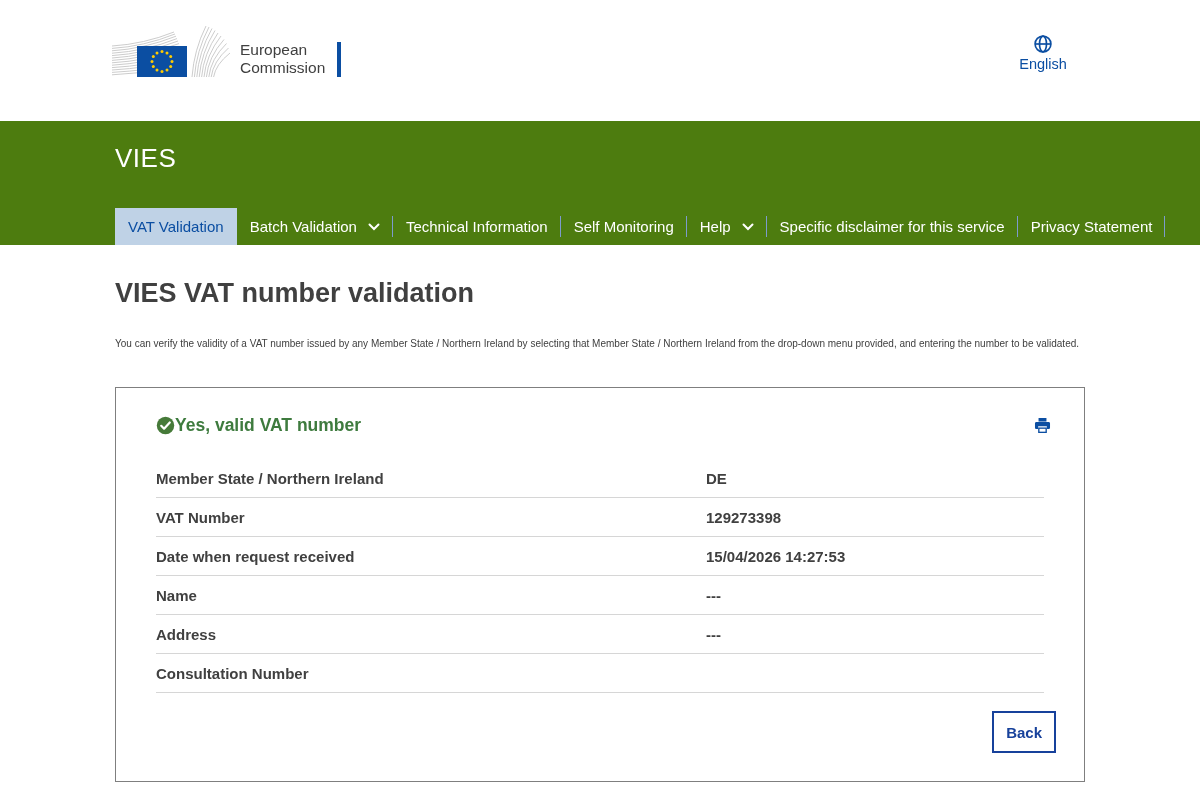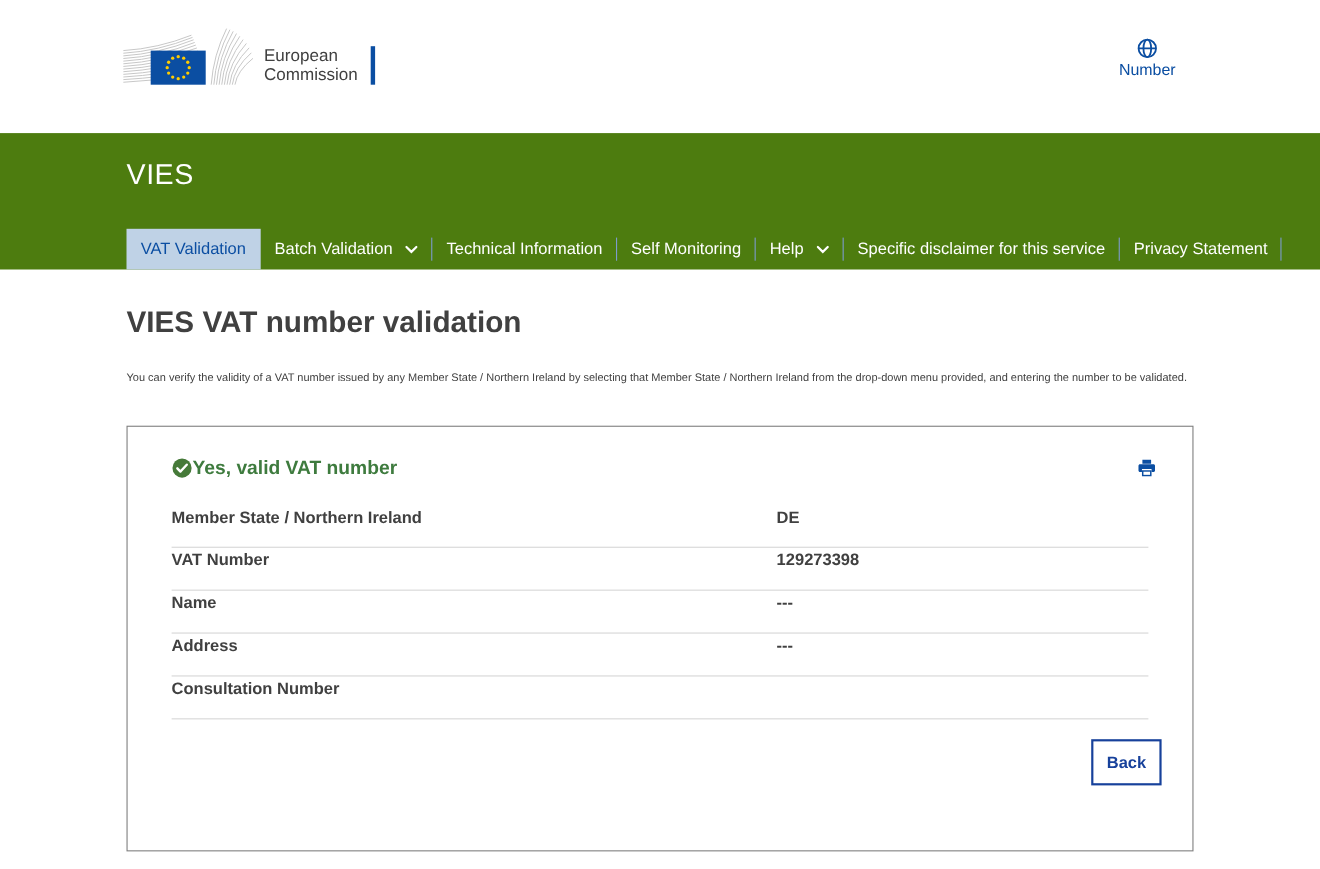--- a/index.html
+++ b/index.html
@@ -35,21 +35,21 @@
   
   .card { margin-top: 35px; width: 970px; min-height: 387px; background: #fff;
           border: 1px solid #7f7f7f; position: relative; }
   .card-head { display: flex; align-items: center; padding: 26px 30px 0 40px; }
   .status { display: flex; align-items: center; }
   .status-text { color: #3e7b3e; font-size: 17.5px; font-weight: 700; }
   .print-btn { margin-left: auto; background: none; border: none; color: #0b4ea2;
                cursor: pointer; display: flex; padding: 2px; }
 
   .rows { margin: 22px 40px 0 40px; }
-  .row { display: flex; align-items: flex-start; min-height: 39px;
+  .row { display: flex; align-items: center; min-height: 39px;
          border-bottom: 1px solid #d6d6d6; padding: 3px 0; }
   .row-label { flex: 0 0 550px; font-size: 15px; font-weight: 700; color: #404040; }
   .row-value { flex: 1; font-size: 15px; color: #404040; font-weight: bold; }
 
   .card-foot { display: flex; justify-content: flex-end; padding: 18px 28px 28px 0; }
   .back-btn { min-width: 62px; height: 42px; background: #ffffff; border: 2px solid #17419b;
               color: #17419b; font-family: "Liberation Sans", sans-serif;
               font-size: 15px; font-weight: 700; cursor: pointer; padding: 0 12px; }
 </style>
 </head>
@@ -106,21 +106,21 @@
   </a>
 
   <div class="lang-switch">
     <svg class="globe" width="20" height="20" viewBox="0 0 24 24">
       <g fill="none" stroke="#0b4ea2" stroke-width="2">
         <circle cx="12" cy="12" r="9.5"></circle>
         <ellipse cx="12" cy="12" rx="4.2" ry="9.5"></ellipse>
         <path d="M2.5 12h19"></path>
       </g>
     </svg>
-    <div class="lang-label">Number</div>
+    <div class="lang-label">English</div>
   </div>
 </div>
 
 <div class="banner">
   <div class="banner-title">VIES</div>
 
   <nav class="nav">
     <div class="nav-item active">
       <span>VAT Validation</span>
     </div>
@@ -183,20 +183,24 @@
     <div class="rows">
       <div class="row">
         <div class="row-label">Member State / Northern Ireland</div>
         <div class="row-value">DE</div>
       </div>
       <div class="row">
         <div class="row-label">VAT Number</div>
         <div class="row-value">129273398</div>
       </div>
       <div class="row">
+        <div class="row-label">Date when request received</div>
+        <div class="row-value">15/04/2026 14:27:53</div>
+      </div>
+      <div class="row">
         <div class="row-label">Name</div>
         <div class="row-value">---</div>
       </div>
       <div class="row">
         <div class="row-label">Address</div>
         <div class="row-value">---</div>
       </div>
       <div class="row">
         <div class="row-label">Consultation Number</div>
         <div class="row-value"></div>

